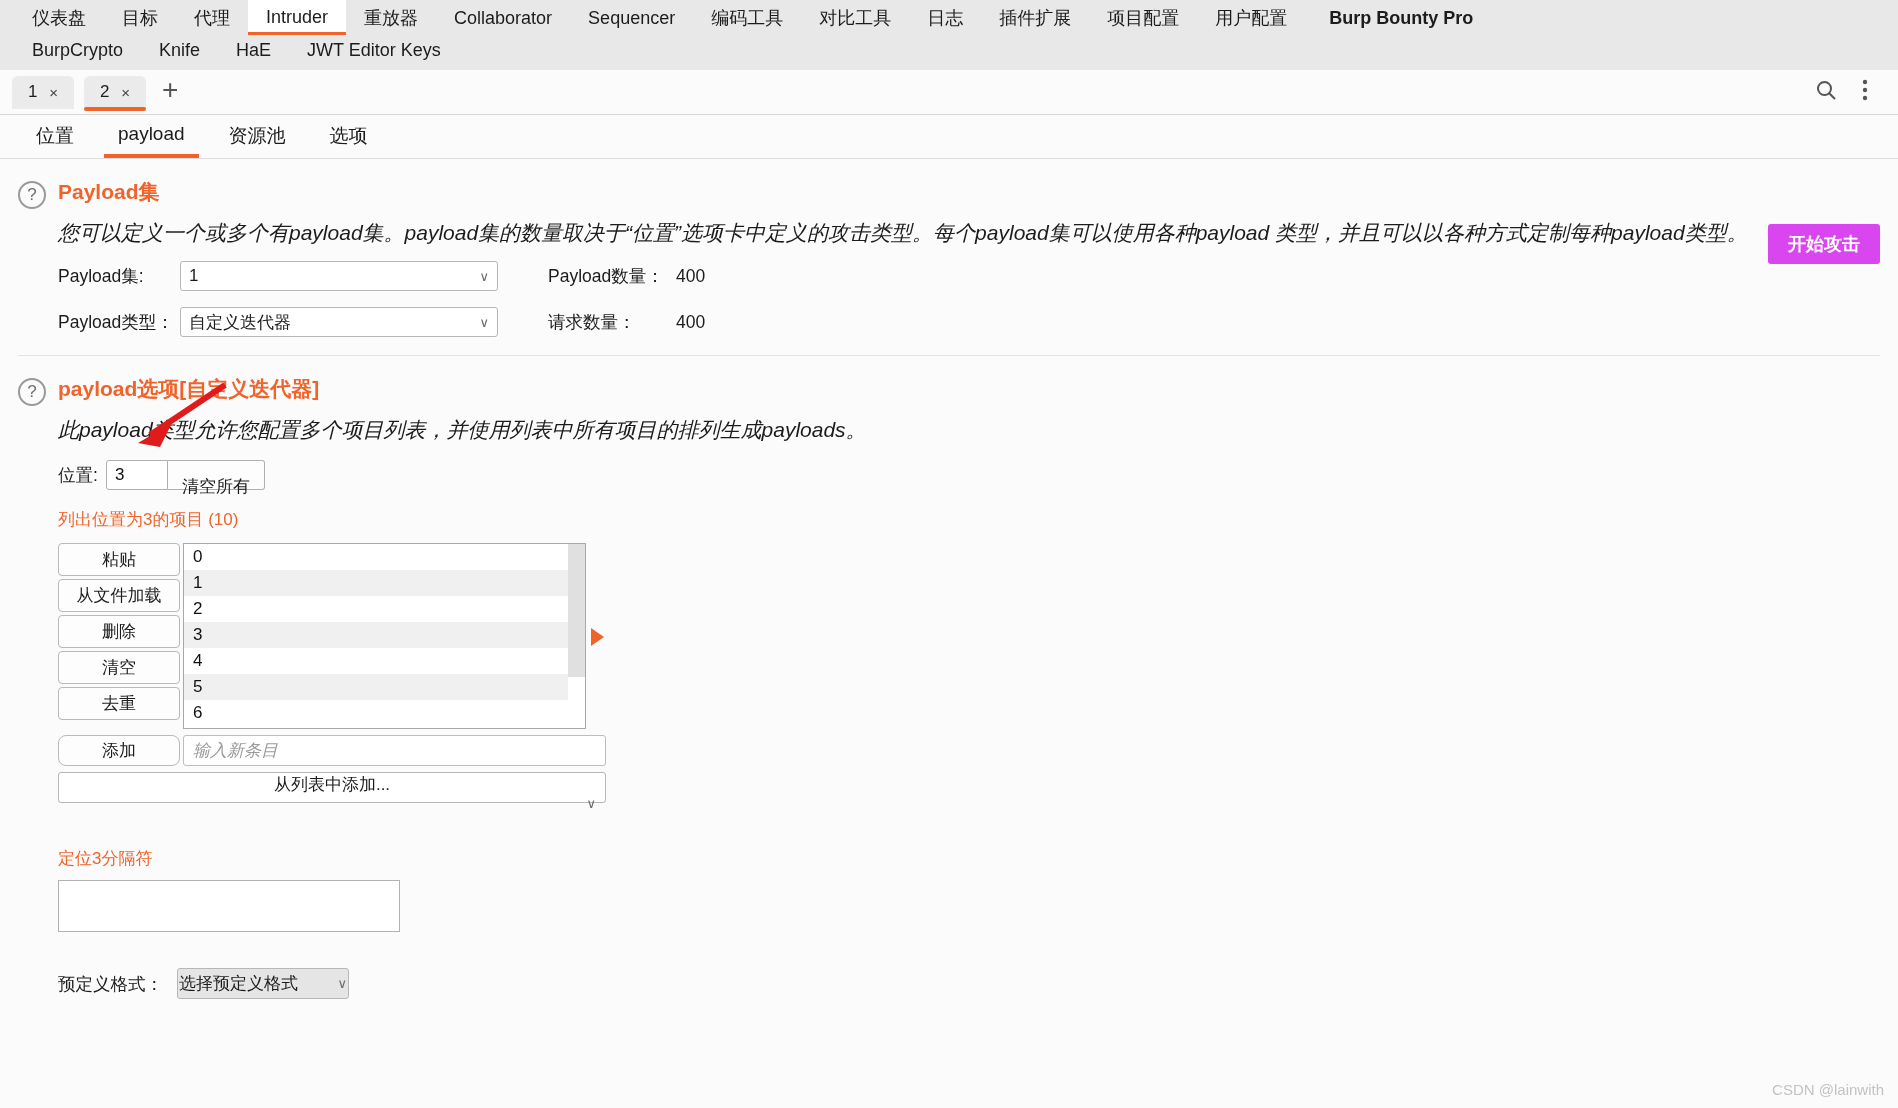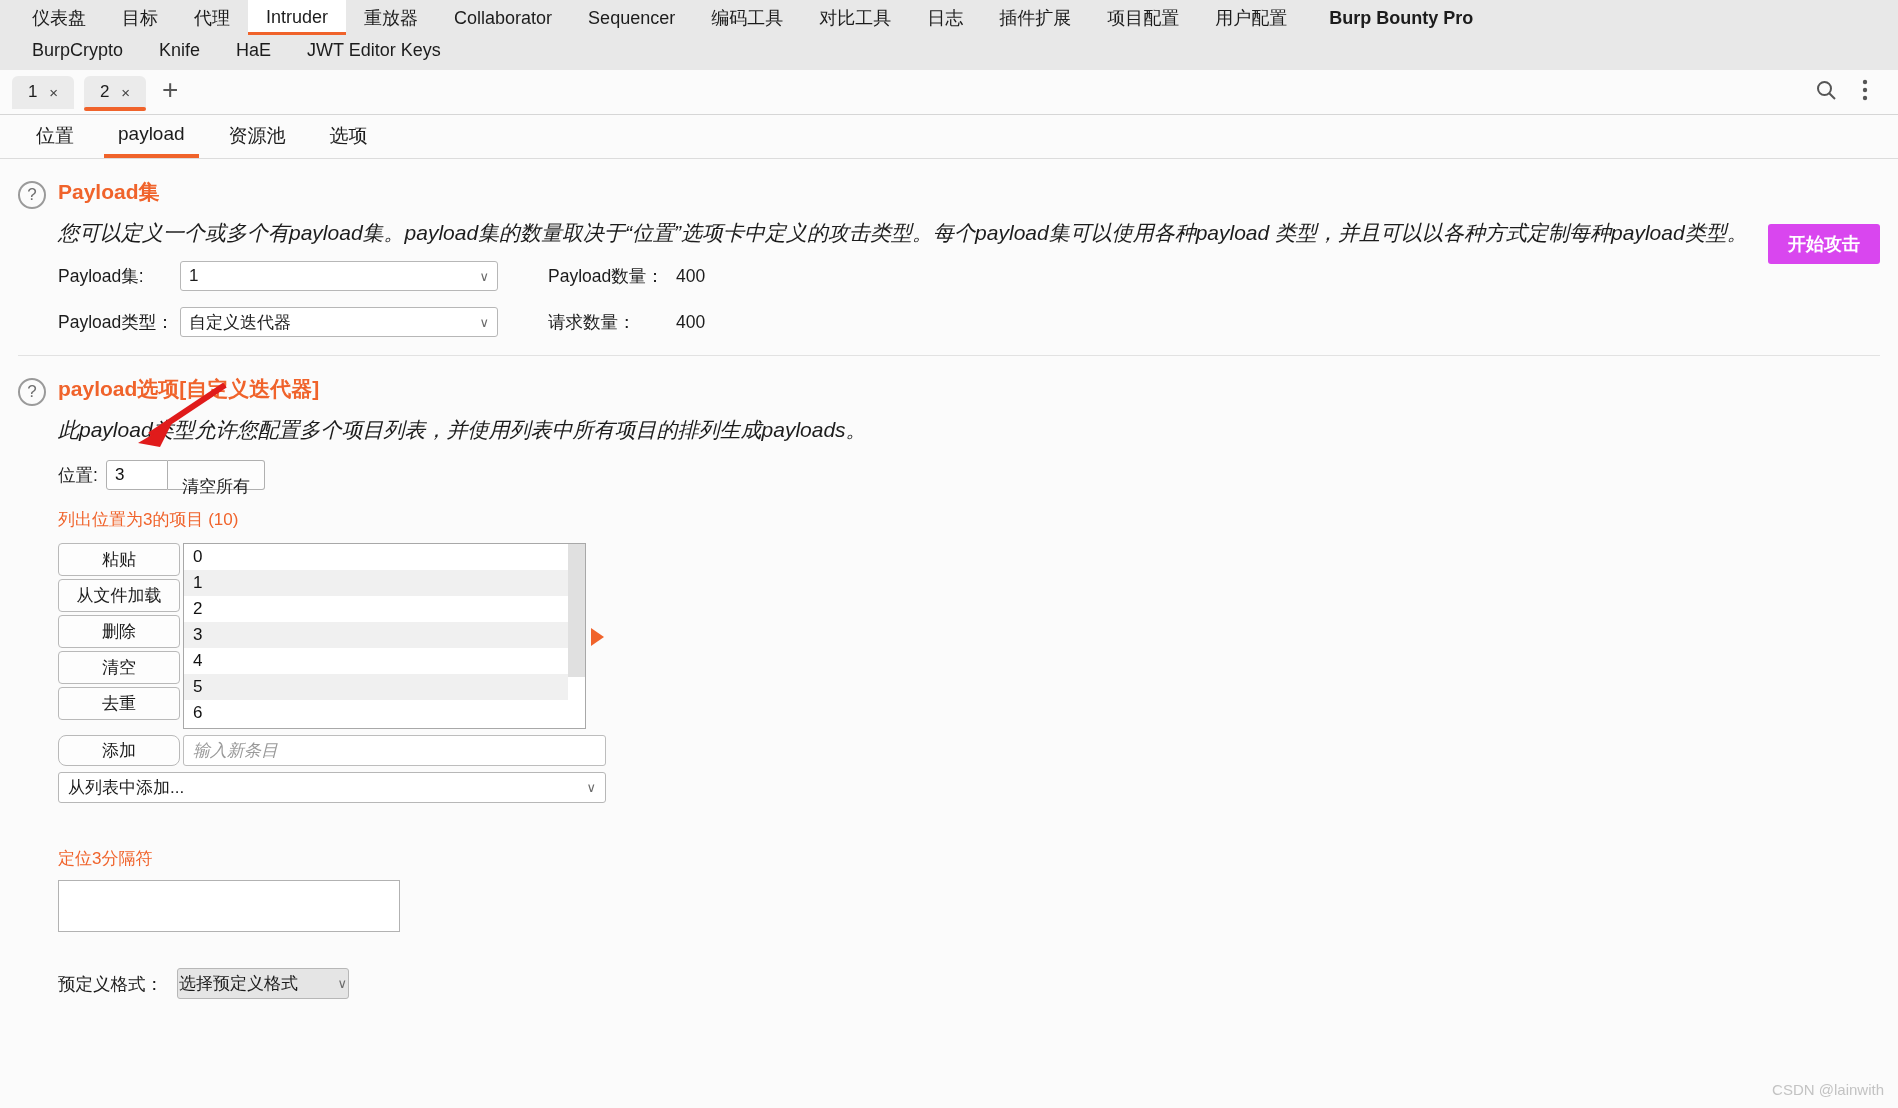--- a/index.html
+++ b/index.html
@@ -191,21 +191,21 @@
   .addinput {
     width: 423px; height: 31px; margin-left: 3px;
     border: 1px solid #bdbdbd; background: #fff; border-radius: 3px;
     font-size: 17px; font-style: italic; color: #9a9a9a;
     padding: 0 9px; line-height: 29px;
   }
   .addfromlist {
     width: 548px; height: 31px; margin: 6px 0 0 58px;
     border: 1px solid #b7b7b7; background: #fff; border-radius: 3px;
     display: flex; align-items: center; padding: 0 9px;
-    font-size: 17px; color: #1c1c1c; cursor: default;
+    font-size: 17px; color: #1c1c1c; cursor: default; flex-direction: column;
   }
   .addfromlist .chev { margin-left: auto; color: #6a6a6a; font-size: 13px; }
 
   .seplabel { color: #f0632b; font-size: 17px; margin: 44px 0 0 58px; }
   .septa {
     width: 342px; height: 52px; margin: 10px 0 0 58px;
     border: 1px solid #b2b2b2; background: #fff;
   }
   .pfrow { display: flex; align-items: center; margin: 36px 0 0 58px; }
   .pflabel { font-size: 17.5px; color: #1c1c1c; margin-right: 14px; }

